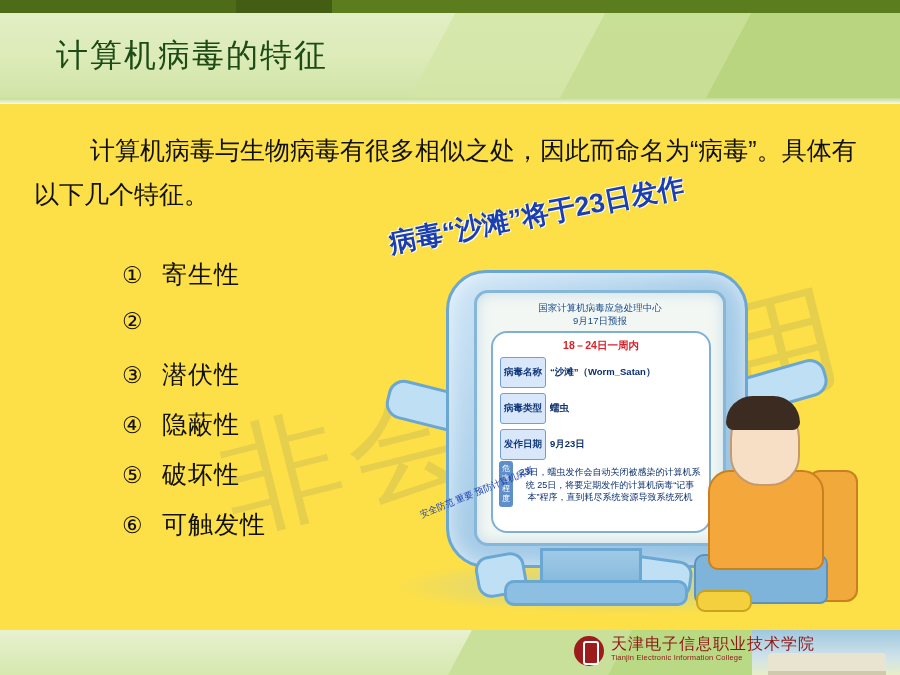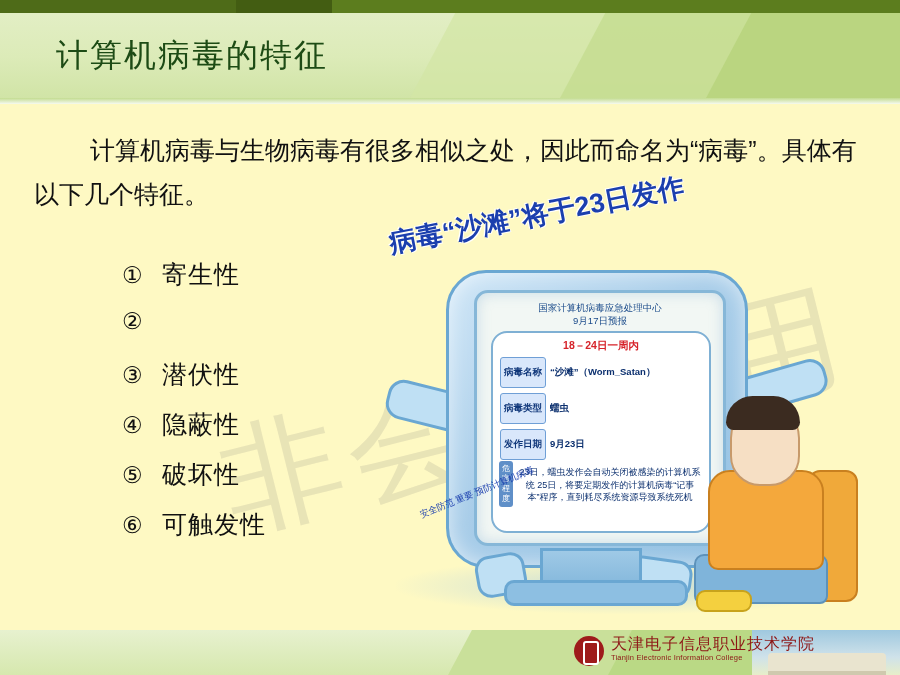--- a/index.html
+++ b/index.html
@@ -10,21 +10,21 @@
     width: 900px;
     height: 675px;
     overflow: hidden;
     font-family: "Liberation Sans", sans-serif;
     background: #ffffff;
   }
   .slide {
     position: relative;
     width: 900px;
     height: 675px;
-    background: #fef9c3;
+    background: #fde047;
     overflow: hidden;
   }
 
   
   .top-band {
     position: absolute;
     left: 0; top: 0;
     width: 900px;
     height: 104px;
     background: linear-gradient(to bottom, #e4efc8 0%, #dcebb8 55%, #cfe3a4 100%);

